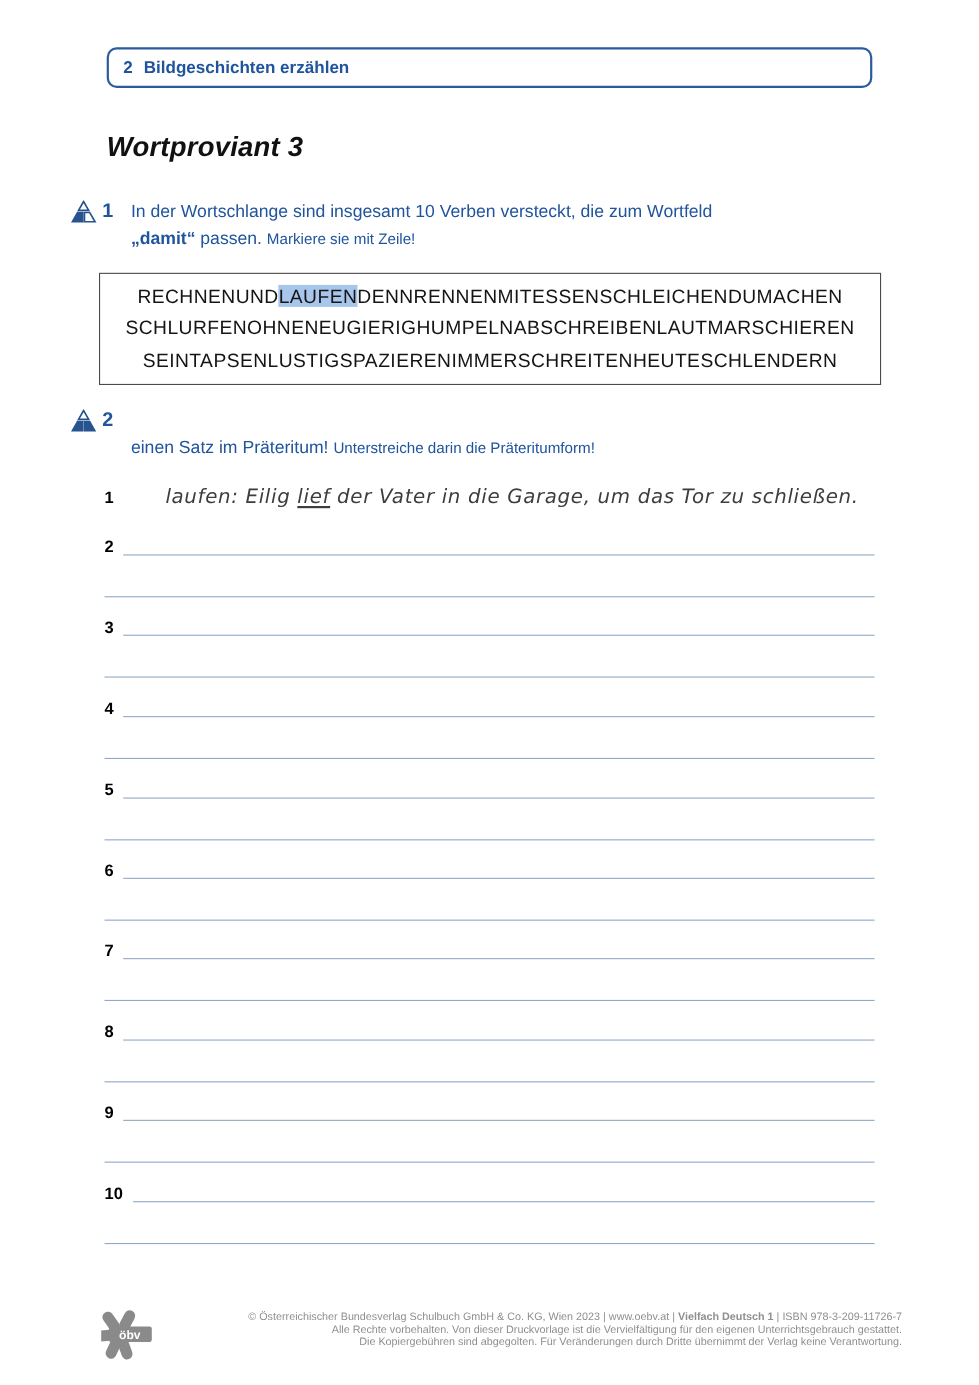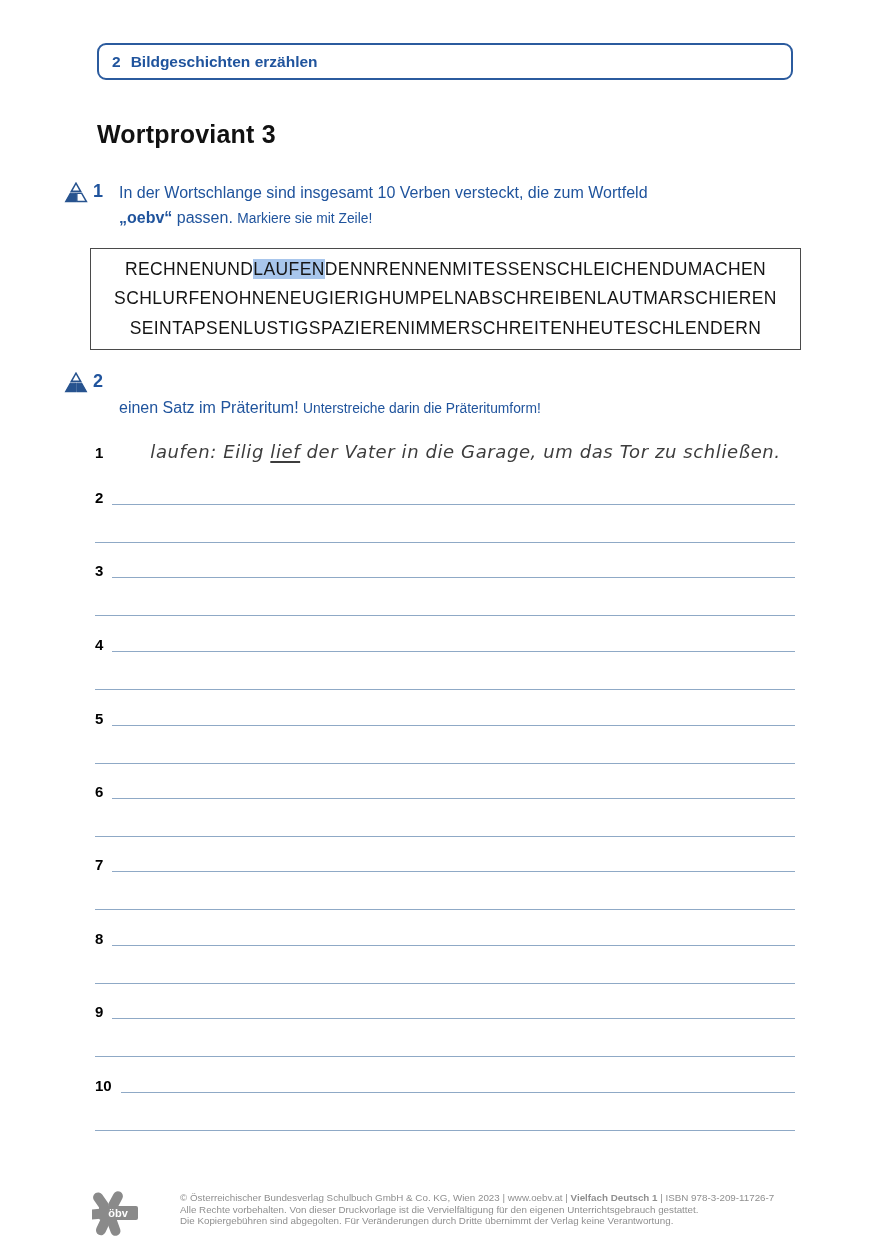--- a/index.html
+++ b/index.html
@@ -15,21 +15,21 @@
     position:absolute; left:97px; top:43px; width:696px; height:37px;
     border:2.5px solid #2b5b9e; border-radius:9px;
     display:flex; align-items:center; padding-left:13px;
     color:#20549d; font-weight:bold; font-size:15.5px;
   }
   .chapter-box .chap-num { margin-right:10px; }
 
   
   .ws-title {
     position:absolute; left:97px; top:120px;
-    font-size:25px; font-weight:bold; color:#111; letter-spacing:0.2px;
+    font-size:25px; font-weight:bold; color:#111; letter-spacing:0.2px;font-style:italic;
   }
 
   
   .task { position:absolute; left:63px; display:flex; align-items:flex-start; }
   .task .t-icon { width:30px; margin-top:2px; flex:none; }
   .task .t-num {
     color:#20549d; font-weight:bold; font-size:18px; width:26px; flex:none;
     margin-top:1px;
   }
   .task .t-text { color:#20549d; font-size:16px; line-height:25px; width:660px; }
@@ -70,21 +70,21 @@
   .wrow .wline { flex:1; border-bottom:1.5px solid #8fa9c6; margin-left:9px; }
   .wline2 {
     position:absolute; left:95px; width:700px; height:0;
     border-top:1.5px solid #8fa9c6;
   }
 
   
   .footer-logo { position:absolute; left:92px; top:1186px; }
   .footer-text {
     position:absolute; left:180px; top:1192px;
-    color:#8f8f8f; font-size:9.8px; line-height:11.6px; width:640px;
+    color:#8f8f8f; font-size:9.8px; line-height:11.6px; width:640px;text-align:right;
   }
   .footer-text b { color:#8f8f8f; }
 </style>
 </head>
 <body>
 
 <div class="page">
 
   <div class="chapter-box">
     <span class="chap-num">2</span>
@@ -97,21 +97,21 @@
     <span class="t-icon">
       <svg width="26" height="22" viewBox="0 0 26 22">
         <path d="M13 1.2 L8.4 9.3 L17.6 9.3 Z" fill="#ffffff" stroke="#27538f" stroke-width="1.5"></path>
         <path d="M7.4 11.2 L12.4 11.2 L12.4 19.6 L2.6 19.6 Z" fill="#27538f" stroke="#27538f" stroke-width="1.2"></path>
         <path d="M13.8 11.2 L18.6 11.2 L23.4 19.6 L13.8 19.6 Z" fill="#ffffff" stroke="#27538f" stroke-width="1.5"></path>
       </svg>
     </span>
     <span class="t-num">1</span>
     <span class="t-text">
       <span>In der Wortschlange sind insgesamt 10 Verben versteckt, die zum Wortfeld</span><br>
-      <span class="t-bold">„oebv“</span><span> passen. </span><span class="t-hint">Markiere sie mit Zeile!</span>
+      <span class="t-bold">„damit“</span><span> passen. </span><span class="t-hint">Markiere sie mit Zeile!</span>
     </span>
   </div>
 
   <div class="snake-box">
     <div><span>RECHNENUND</span><span class="snake-highlight">LAUFEN</span><span>DENNRENNENMITESSENSCHLEICHENDUMACHEN</span></div>
     <div>SCHLURFENOHNENEUGIERIGHUMPELNABSCHREIBENLAUTMARSCHIEREN</div>
     <div>SEINTAPSENLUSTIGSPAZIERENIMMERSCHREITENHEUTESCHLENDERN</div>
   </div>
 
   <div class="task" style="top:370px;">

